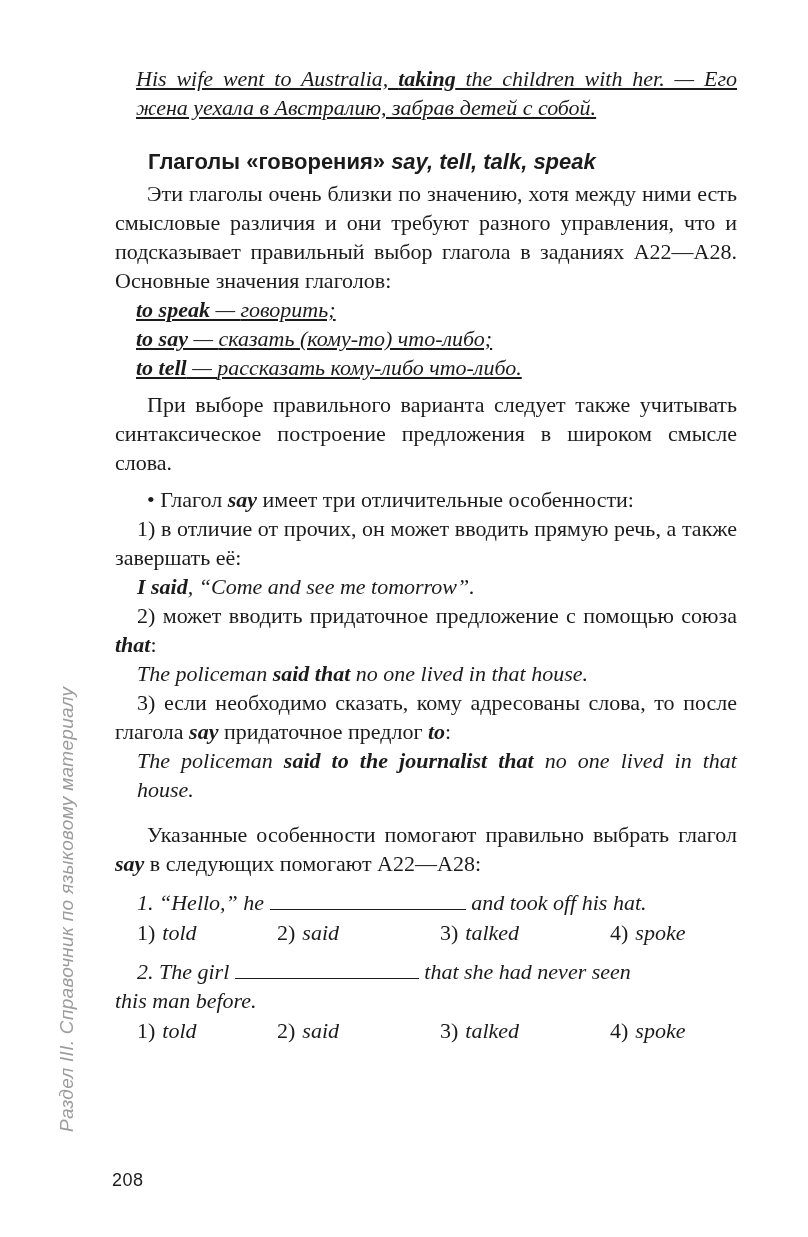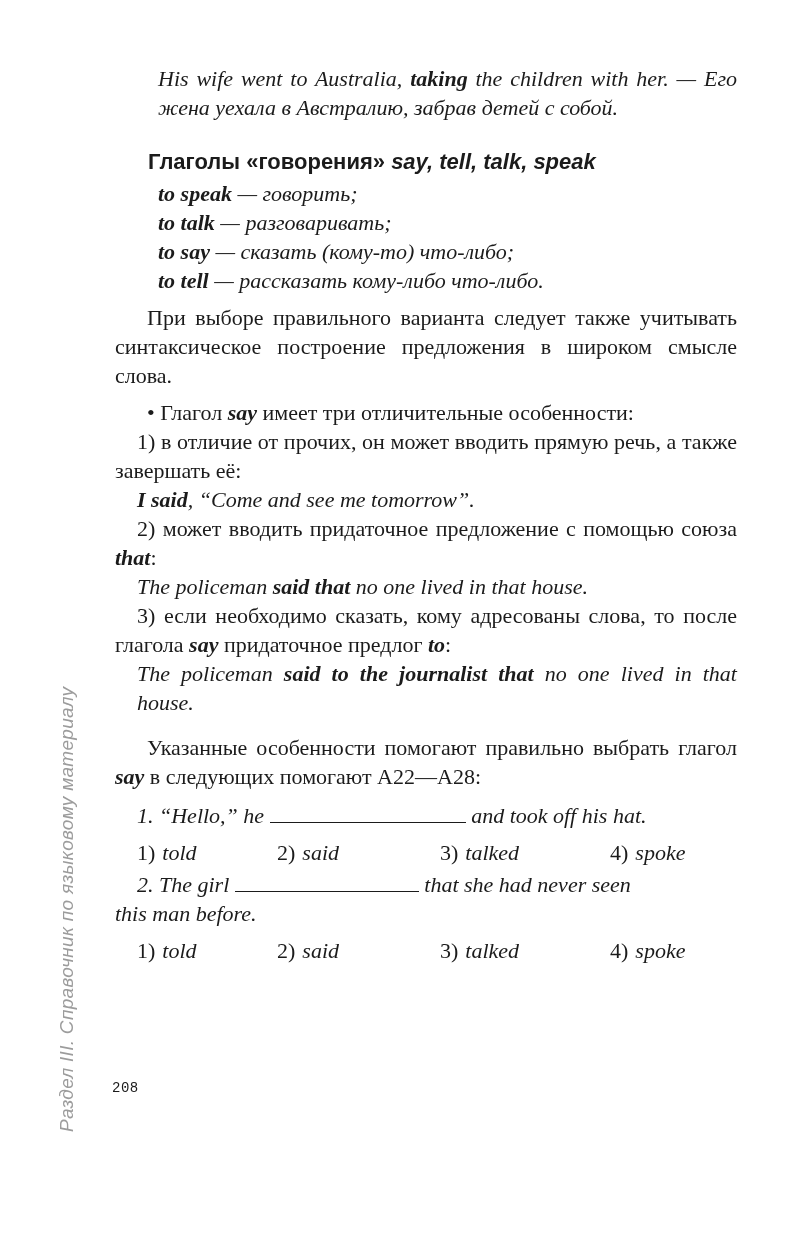--- a/index.html
+++ b/index.html
@@ -10,72 +10,72 @@
     overflow:hidden;
   }
   .content{
     position:absolute;left:115px;top:64px;width:622px;
     font-size:22px;line-height:29px;
   }
   p{margin:0;}
   .justify{text-align:justify;}
   .ind32{text-indent:32px;}
   .ind22{text-indent:22px;}
-  .ml33{margin-left:43px;}
+  .ml33{margin-left:21px;text-decoration:underline;}
   .ml22{margin-left:22px;}
   .i{font-style:italic;}
   .bi{font-style:italic;font-weight:bold;}
   .heading{
     font-family:"Liberation Sans","DejaVu Sans",sans-serif;
     font-weight:bold;font-size:22px;line-height:29px;
     margin:25px 0 3px 33px;
   }
   .heading .hi{font-style:italic;text-align:right;}
   .mt8{margin-top:8px;}
   .mt10{margin-top:10px;}
   .mt16{margin-top:16px;}
   .answers{position:relative;height:29px;margin-top:1px;}
-  .ans{position:absolute;top:7px;white-space:nowrap;}
+  .ans{position:absolute;top:0;white-space:nowrap;}
   .a1{left:22px;}.a2{left:162px;}.a3{left:325px;}.a4{left:495px;}
   .ans .num{margin-right:7px;}
   .blank{
     display:inline-block;height:3px;
     border-bottom:1.6px solid #1b1b1b;
   }
   .blank-1{width:196px;}
   .blank-2{width:184px;}
   .sidebar{
     position:absolute;left:54px;top:1132px;width:476px;
     transform:rotate(-90deg);transform-origin:0 0;
     white-space:nowrap;
     font-family:"Liberation Sans","DejaVu Sans",sans-serif;
     font-style:italic;font-size:19px;line-height:26px;
     color:#9c9c9c;letter-spacing:0.3px;
   }
   .folio{
-    position:absolute;left:112px;top:1080px;
-    font-family:Liberation Mono, monospace;
-    font-size:14px;color:#1b1b1b;letter-spacing:0.5px;
+    position:absolute;left:112px;top:1170px;
+    font-family:Liberation Sans, sans-serif;
+    font-size:18px;color:#1b1b1b;letter-spacing:0.5px;
   }
 </style>
 </head>
 <body>
 
 <div class="sidebar">Раздел III. Справочник по языковому материалу</div>
 
 <div class="content">
 
   <p class="justify ml33"><span class="i">His wife went to Australia, </span><span class="bi">taking</span><span class="i"> the children with her. — Его жена уехала в Австралию, забрав детей с собой.</span></p>
 
   <h2 class="heading"><span>Глаголы «говорения» </span><span class="hi">say, tell, talk, speak</span></h2>
 
+  <p class="justify ind32">Эти глаголы очень близки по значению, хотя между ними есть смысловые различия и они требуют разного управления, что и подсказывает правильный выбор глагола в заданиях А22—А28. Основные значения глаголов:</p>
 
   <div>
     <p class="ml33"><span class="bi">to speak</span><span class="i"> — </span><span class="i">говорить;</span></p>
-    <p class="ml33"><span class="bi">to talk</span><span class="i"> — </span><span class="i">разговаривать;</span></p>
     <p class="ml33"><span class="bi">to say</span><span class="i"> — </span><span class="i">сказать (кому-то) что-либо;</span></p>
     <p class="ml33"><span class="bi">to tell</span><span class="i"> — </span><span class="i">рассказать кому-либо что-либо.</span></p>
   </div>
 
   <p class="justify ind32 mt8">При выборе правильного варианта следует также учитывать синтаксическое построение предложения в широком смысле слова.</p>
 
   <p class="ind32 mt8"><span>•</span><span> Глагол </span><span class="bi">say</span><span> имеет три отличительные особенности:</span></p>
 
   <p class="justify ind22">1) в отличие от прочих, он может вводить прямую речь, а также завершать её:</p>
 

